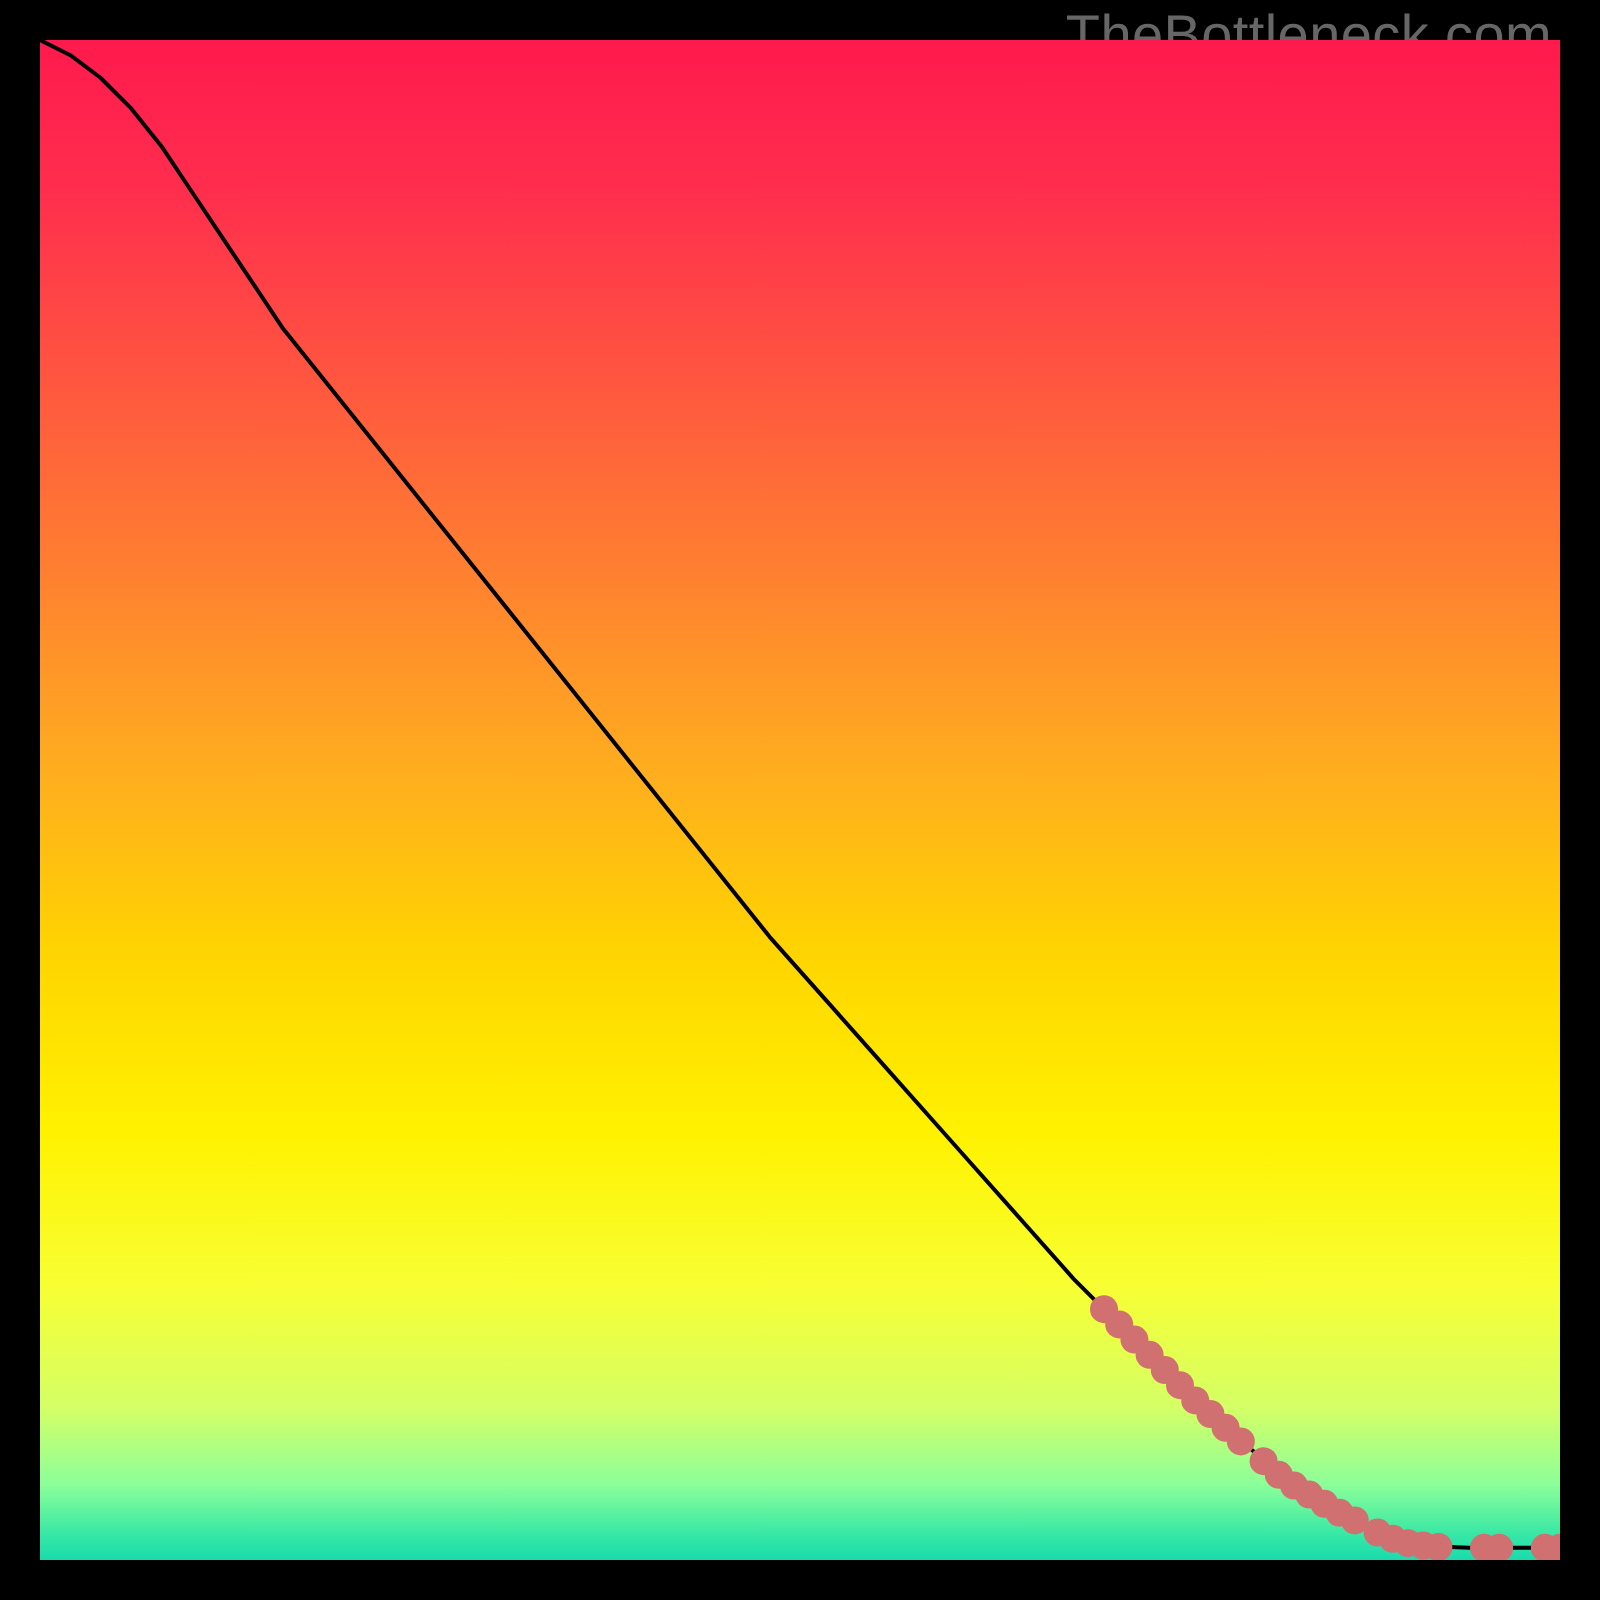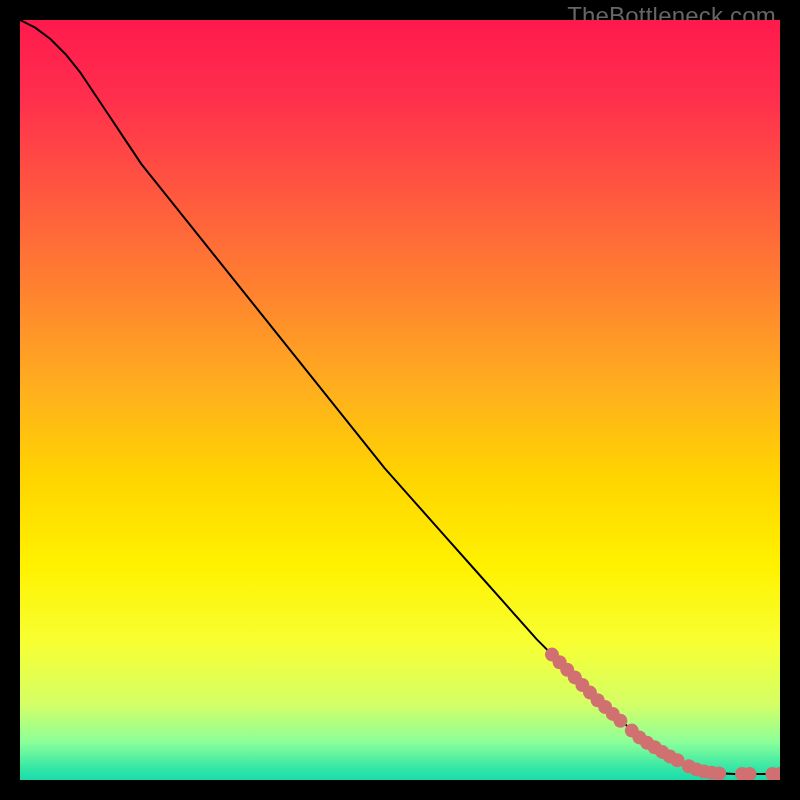--- a/index.html
+++ b/index.html
@@ -9,21 +9,21 @@
     height: 800px;
     background: #000;
     overflow: hidden;
     font-family: Arial, Helvetica, sans-serif;
   }
   .watermark {
     position: absolute;
     top: 2px;
     right: 24px;
     color: #666;
-    font-size: 24px;
+    font-size: 28px;
     font-weight: 500;
     letter-spacing: 0.2px;
   }
   svg {
     position: absolute;
     left: 20px;
     top: 20px;
   }
 </style>
 </head>

